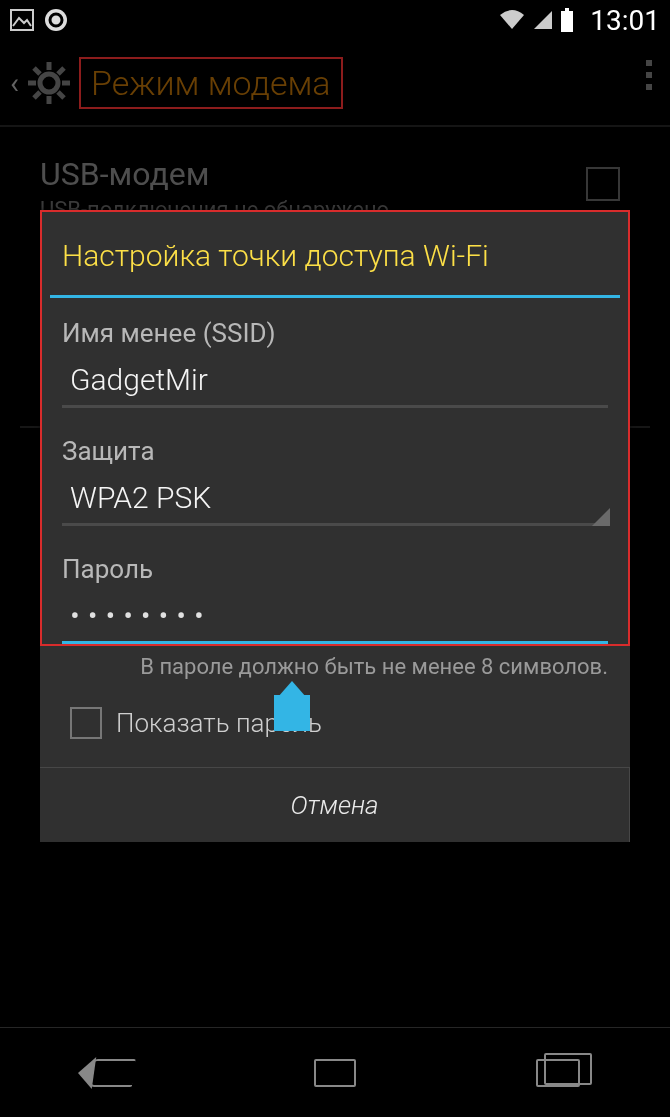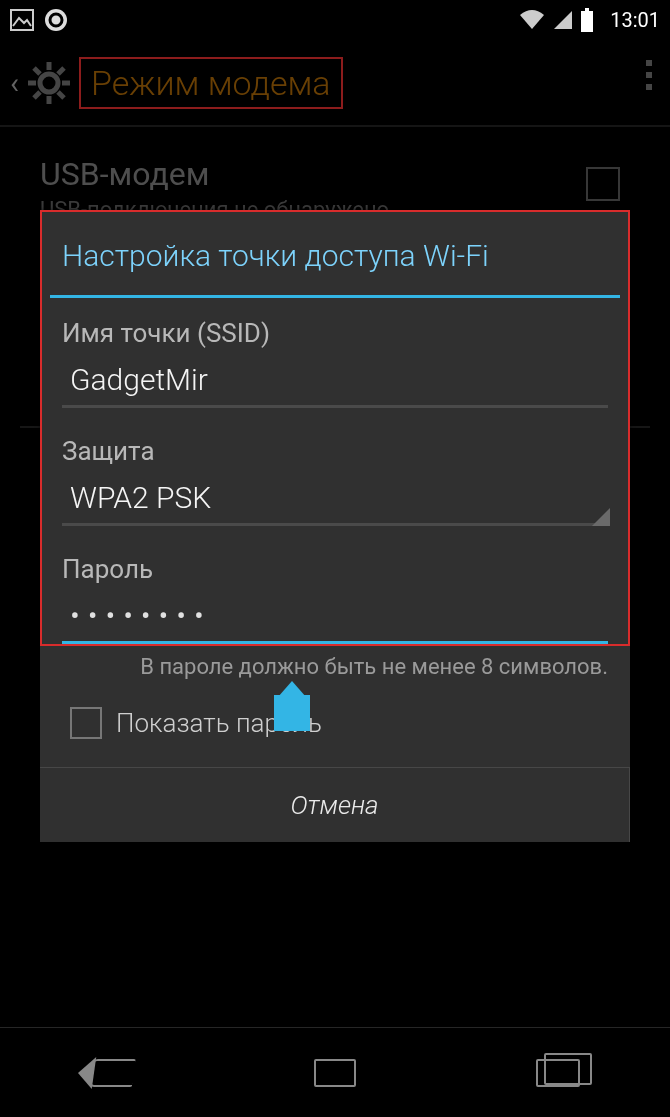--- a/index.html
+++ b/index.html
@@ -16,21 +16,21 @@
     .status-bar {
       height: 40px;
       background: #000;
       display: flex;
       align-items: center;
       padding: 0 10px;
       font-size: 22px;
     }
     .status-left { display: flex; gap: 10px; align-items: center; }
     .status-right { margin-left: auto; display: flex; gap: 6px; align-items: center; color: #ccc; }
-    .status-time { font-size: 20px; color: #fff; margin-left: 10px; }
+    .status-time { font-size: 28px; color: #fff; margin-left: 10px; }
     .ico { display: inline-flex; align-items: center; justify-content: center; }
 
     
     .action-bar {
       height: 85px;
       display: flex;
       align-items: center;
       padding: 0 10px;
       position: relative;
     }
@@ -87,21 +87,21 @@
       right: 40px;
       top: 210px;
       background: #303030;
       box-shadow: 0 0 4px rgba(0,0,0,0.6);
     }
     .dialog-highlight {
       border: 2px solid #d82c2c;
       padding: 0;
     }
     .dialog-title {
-      color: #7dd3fc;
+      color: #fde047;
       font-size: 30px;
       font-weight: 300;
       padding: 26px 20px 22px;
     }
     .title-underline { height: 3px; background: #33b5e5; margin: 0 8px; }
 
     .field-section { padding: 20px 20px 8px; }
     .field-label { color: #b8b8b8; font-size: 26px; margin-bottom: 4px; }
     .field-input {
       font-size: 30px;
@@ -268,21 +268,21 @@
 <div class="bg-divider2"></div>
 
 <div class="scrim"></div>
 
 <div class="dialog">
   <div class="dialog-highlight">
     <div class="dialog-title">Настройка точки доступа Wi-Fi</div>
     <div class="title-underline"></div>
 
     <div class="field-section">
-      <div class="field-label">Имя точки (SSID)</div>
+      <div class="field-label">Имя менее (SSID)</div>
       <div class="field-input">
         <span>GadgetMir</span>
       </div>
     </div>
 
     <div class="field-section">
       <div class="field-label">Защита</div>
       <div class="field-input">
         <span>WPA2 PSK</span>
         <span class="spinner-corner"></span>

